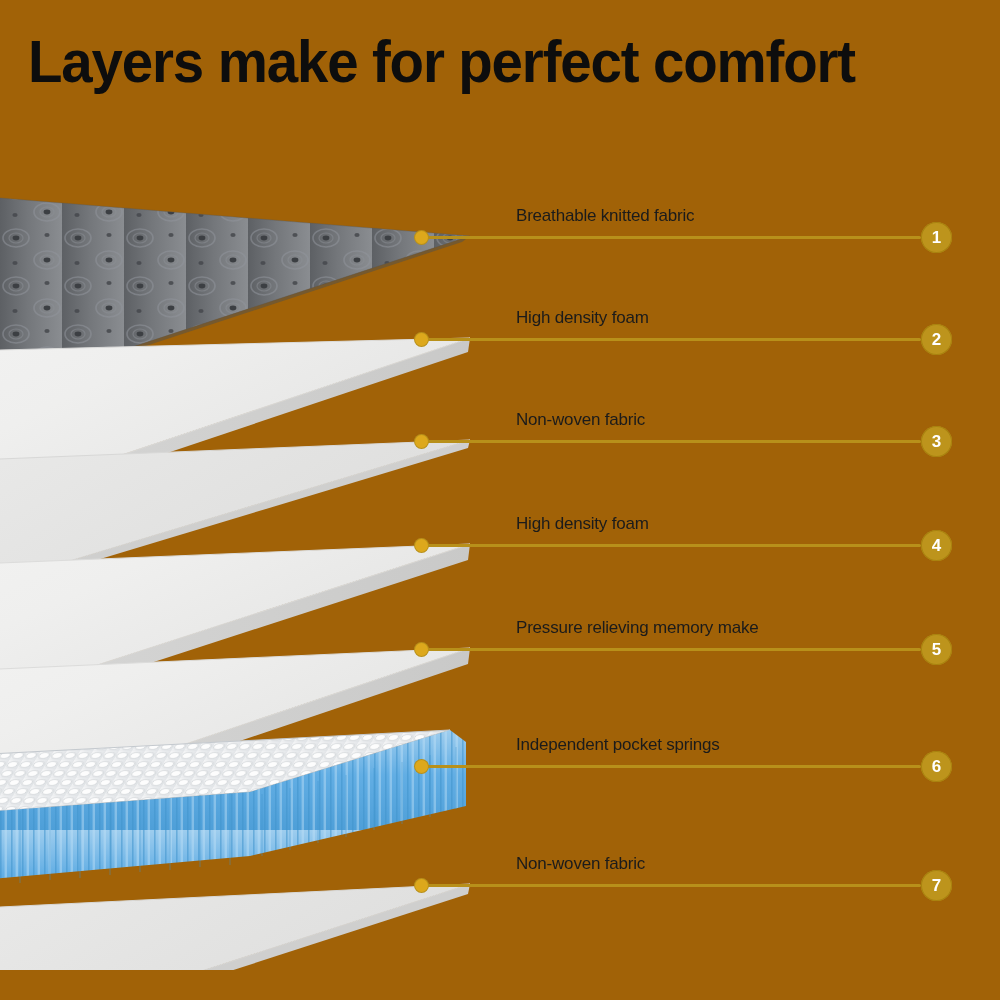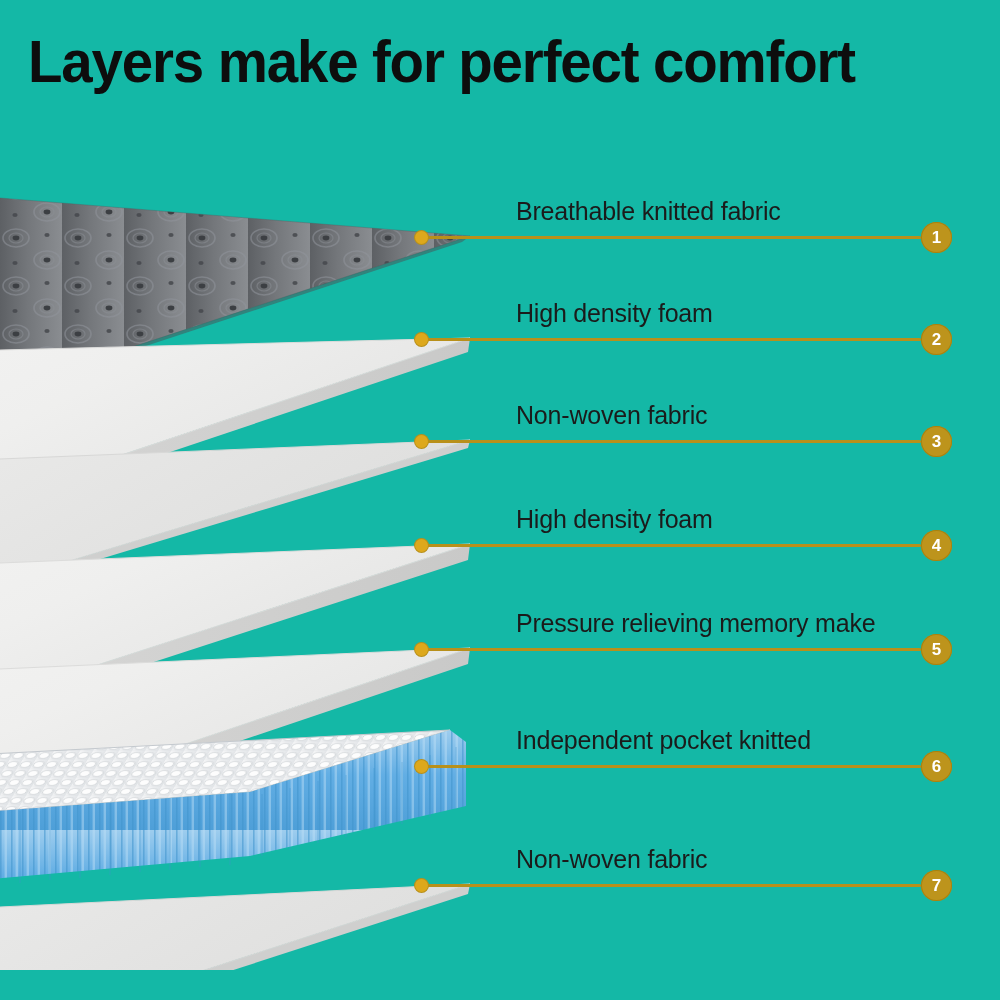--- a/index.html
+++ b/index.html
@@ -1,17 +1,17 @@
 <!DOCTYPE html>
 <html><head>
 <meta charset="utf-8">
 <style>
   html,body{margin:0;padding:0;}
   body{width:1000px;height:1000px;background:#ffffff;font-family:"Liberation Sans",sans-serif;overflow:hidden;}
-  #stage{position:relative;width:1000px;height:1000px;background:#14b8a6;}
+  #stage{position:relative;width:1000px;height:1000px;background:#a16207;}
 
   
   #title{
     position:absolute;left:28px;top:28px;width:950px;
     font-family:"Liberation Sans",sans-serif;
     font-weight:700;font-size:60px;line-height:68px;
     letter-spacing:-1.2px;color:#0d0d0d;
     transform:scaleX(.94);transform-origin:left center;
     white-space:nowrap;
   }
@@ -32,21 +32,21 @@
   }
   .c-badge{
     position:absolute;width:31px;height:31px;border-radius:50%;
     background:#bd941c;box-shadow:inset 0 0 0 1px #a8820f;
     color:#fff;font-size:17px;font-weight:700;
     display:flex;align-items:center;justify-content:center;
     top:-14px;font-family:"Liberation Sans",sans-serif;
   }
   .c-text{
     position:absolute;bottom:10px;left:95px;
-    font-size:25px;color:#1b1b1b;white-space:nowrap;
+    font-size:17px;color:#1b1b1b;white-space:nowrap;
     font-family:"Liberation Sans",sans-serif;letter-spacing:-.2px;
   }
 </style>
 </head>
 <body>
 
 <div id="stage">
 
   <div id="title">Layers make for perfect comfort</div>
 
@@ -229,21 +229,21 @@
       <div class="c-line" style="width:500px;"></div>
       <div class="c-dot"></div>
       <div class="c-badge" style="left:500px;">5</div>
       <div class="c-text">Pressure relieving memory make</div>
     </div>
 
     <div class="callout" style="left:421px;top:765px;width:500px;">
       <div class="c-line" style="width:500px;"></div>
       <div class="c-dot"></div>
       <div class="c-badge" style="left:500px;">6</div>
-      <div class="c-text">Independent pocket knitted</div>
+      <div class="c-text">Independent pocket springs</div>
     </div>
 
     <div class="callout" style="left:421px;top:884px;width:500px;">
       <div class="c-line" style="width:500px;"></div>
       <div class="c-dot"></div>
       <div class="c-badge" style="left:500px;">7</div>
       <div class="c-text">Non-woven fabric</div>
     </div>
 
   </div>

